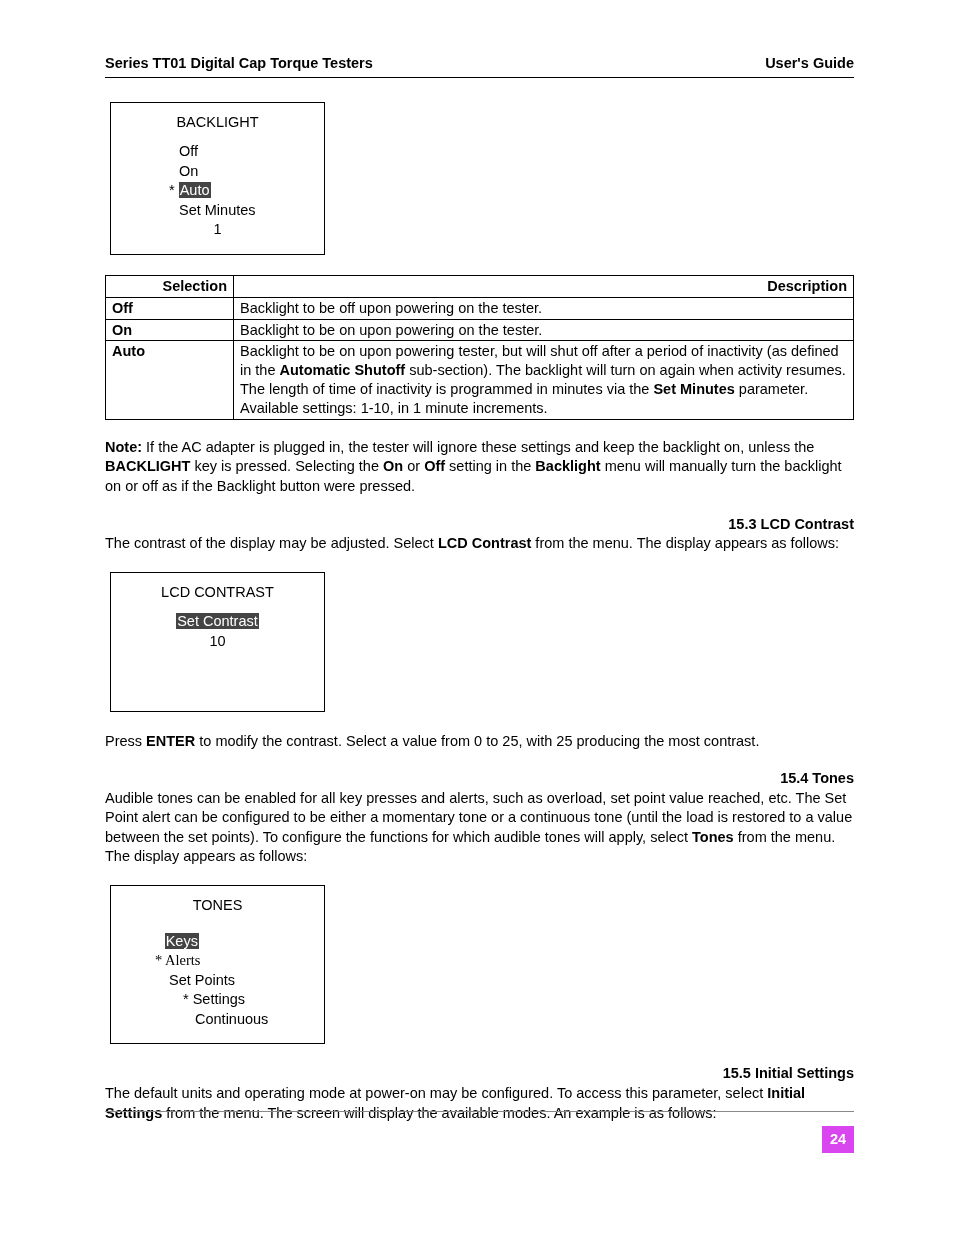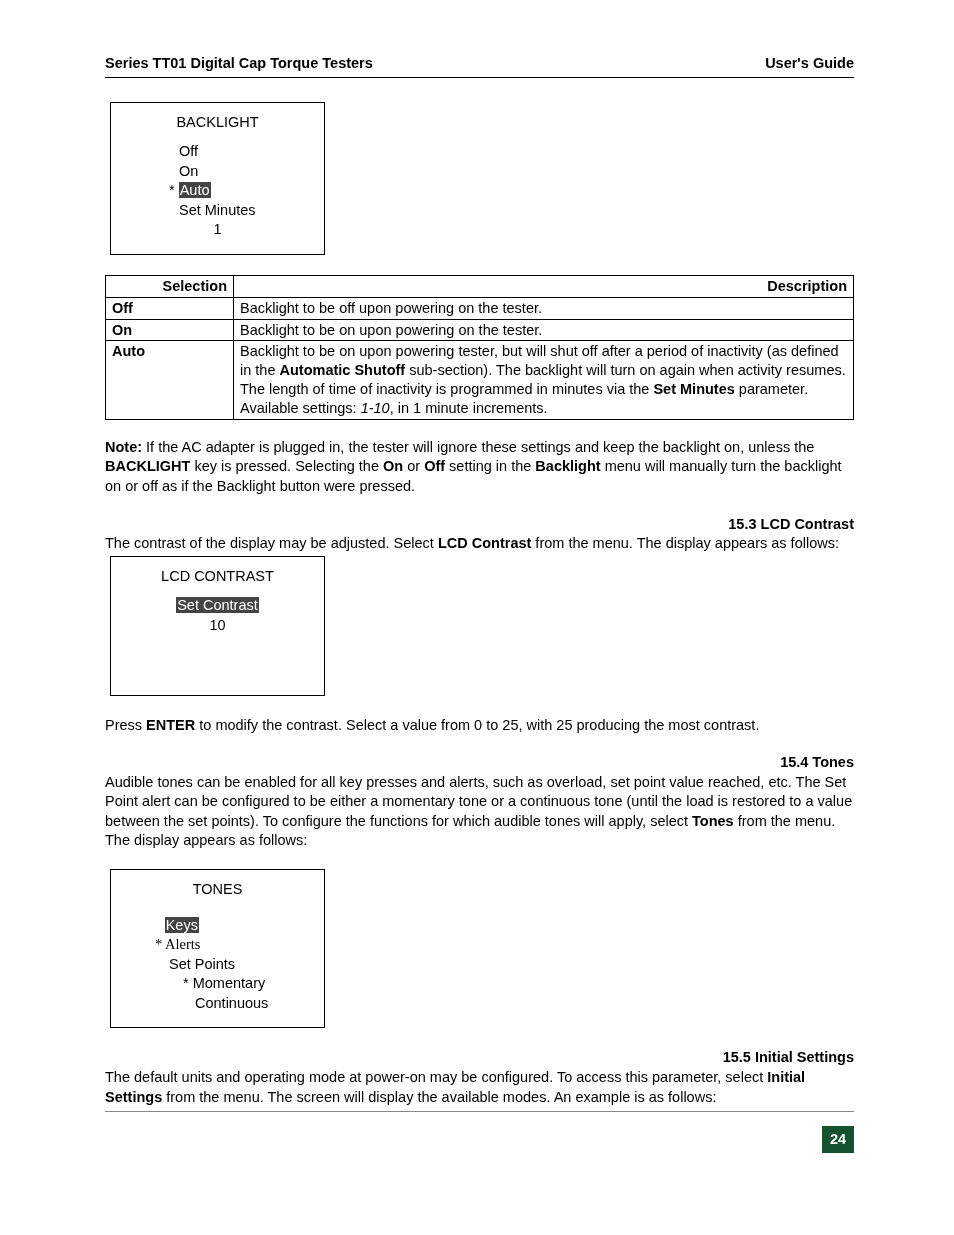--- a/index.html
+++ b/index.html
@@ -56,35 +56,35 @@
   }
   table.desc th { font-weight: bold; }
   table.desc th.center { text-align: right; }
   table.desc td.bold { font-weight: bold; }
   table.desc .col1 { width: 115px; }
   
   p { margin: 0 0 18px 0; }
   .section-head { font-weight: bold; margin-bottom: 0; text-align: right; }
   .tight { margin-bottom: 0; }
   .b { font-weight: bold; }
-  .i { font-style: italic; }
+  .i { }
   .footer-line {
     position: absolute;
     left: 105px;
     right: 100px;
     bottom: 95px;
     border-top: 1px solid #888;
   }
   .page-num {
     position: absolute;
     right: 100px;
     bottom: 54px;
     width: 32px;
     height: 27px;
-    background: #14532d;
+    background: #d946ef;
     color: #fff;
     font-weight: bold;
     text-align: center;
     line-height: 27px;
   }
 </style>
 </head>
 <body>
 
 <div class="page">
@@ -127,21 +127,21 @@
       </td>
     </tr>
   </tbody>
     </table>
 
   <p>
     <span class="b">Note:</span><span> If the AC adapter is plugged in, the tester will ignore these settings and keep the backlight on, unless the </span><span class="b">BACKLIGHT</span><span> key is pressed. Selecting the </span><span class="b">On</span><span> or </span><span class="b">Off</span><span> setting in the </span><span class="b">Backlight</span><span> menu will manually turn the backlight on or off as if the Backlight button were pressed.</span>
   </p>
 
   <div class="section-head">15.3 LCD Contrast</div>
-  <p class="tight" style="margin-bottom:2px;">
+  <p class="tight" style="margin-bottom:18px;">
     <span>The contrast of the display may be adjusted. Select </span><span class="b">LCD Contrast</span><span> from the menu. The display appears as follows:</span>
   </p>
 
   <div class="lcd" style="height:140px;">
     <div class="title">LCD CONTRAST</div>
     <div class="row center" style="margin-top:6px;">
       <span class="sel">Set Contrast</span>
     </div>
     <div class="row center">10</div>
   </div>
@@ -161,21 +161,21 @@
     <div class="row" style="padding-left:34px;">
       <span style="visibility:hidden;">* </span><span class="sel">Keys</span>
     </div>
     <div class="row" style="padding-left:34px;font-family:Liberation Serif, serif;">
       <span>*</span>
       <span>Alerts</span>
     </div>
     <div class="row" style="padding-left:48px;">Set Points</div>
     <div class="row" style="padding-left:62px;">
       <span>*</span>
-      <span>Momentary</span>
+      <span>Settings</span>
     </div>
     <div class="row" style="padding-left:74px;">Continuous</div>
   </div>
 
   <div class="section-head">15.5 Initial Settings</div>
   <p class="tight">
     <span>The default units and operating mode at power-on may be configured. To access this parameter, select </span><span class="b">Initial Settings</span><span> from the menu. The screen will display the available modes. An example is as follows:</span>
   </p>
 
   <div class="footer-line"></div>

